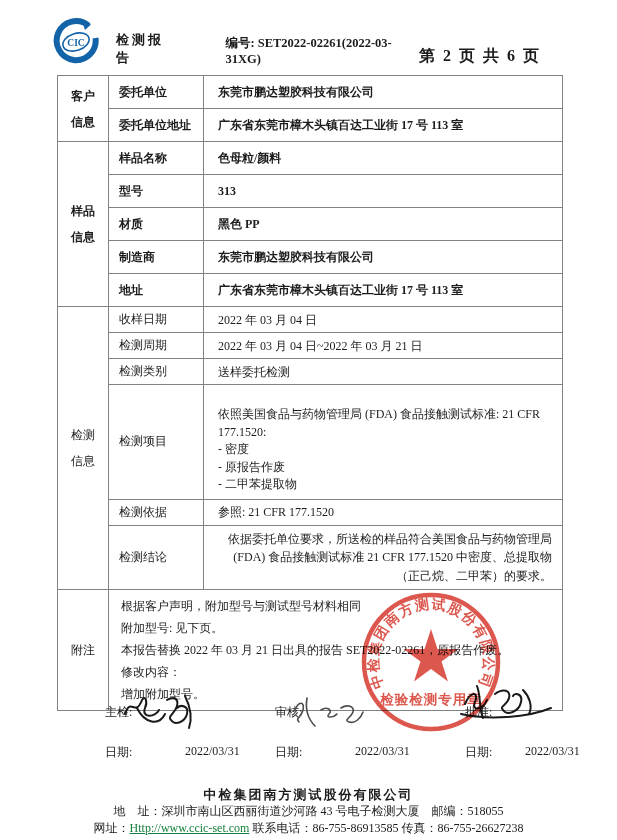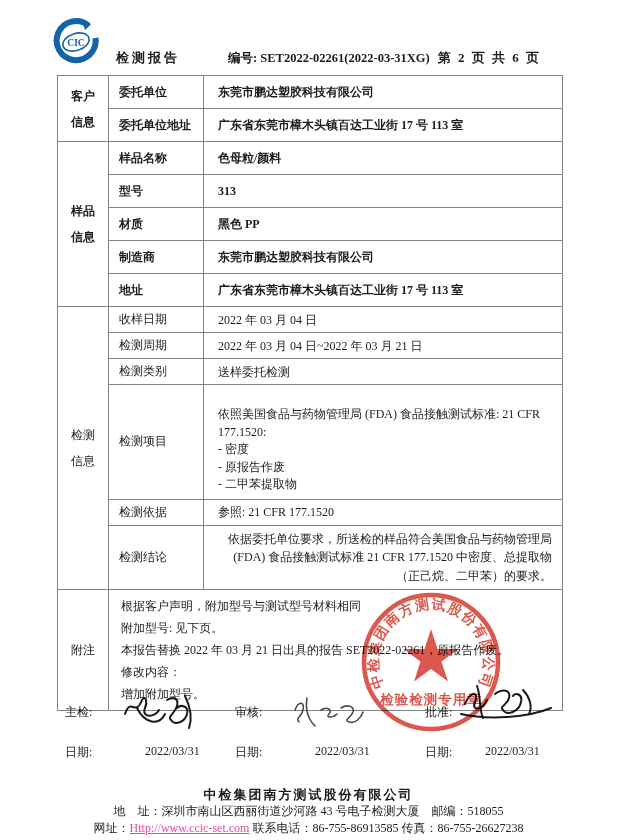--- a/index.html
+++ b/index.html
@@ -9,50 +9,50 @@
     font-family:"Liberation Serif","DejaVu Serif",serif;
     color:#1c1c1c; position:relative; overflow:hidden;
   }
   .page { position:absolute; inset:0; background:#fff; }
 
   
   .header { position:absolute; top:13px; left:52px; width:503px; height:54px; display:flex; align-items:flex-end; }
   .logo-wrap { width:48px; height:50px; flex:0 0 48px; }
   .report-title { margin:24px 0 0 16px; font-size:13px; font-weight:bold; letter-spacing:3px; }
   .report-no { margin:17px 0 0 48px; font-size:12.5px; font-weight:bold; }
-  .page-info { margin:31px 14px 0 auto; font-size:13px; font-weight:bold; letter-spacing:2px; white-space:nowrap; }
+  .page-info { margin:31px 14px 0 auto; font-size:16px; font-weight:bold; letter-spacing:2px; white-space:nowrap; }
 
   
   table.report { position:absolute; top:75px; left:57px; width:506px; border-collapse:collapse; table-layout:fixed; }
   table.report td { border:1px solid #828282; font-size:12px; vertical-align:middle; }
   td.group { width:51px; text-align:center; line-height:26px; padding:2px 12px; }
   td.field { width:95px; padding:2px 6px 2px 10px; }
   td.value { padding:2px 10px 2px 14px; line-height:18px; }
   tr.h33 td { height:33px;font-weight:bold; }
   tr.h25 td { height:26px; }
   .cell-lines div { line-height:17.5px; }
   td.items-cell { padding-top:20px; padding-bottom:5px; }
   td.concl-cell { line-height:18.5px; padding-top:4px; padding-bottom:4px;text-align:right; }
   td.note-cell { padding:5px 10px 5px 12px; }
   td.note-cell div { line-height:22px; }
 
   
   .sign-area { position:absolute; top:692px; left:57px; width:506px; height:70px; font-size:12px; }
-  .sign-area .lbl { position:absolute; white-space:nowrap; }
+  .sign-area .lbl { position:absolute; white-space:nowrap;margin-left:40px; }
   .sig-svg { position:absolute; }
   .sig-svg path { fill:none; stroke-linecap:round; stroke-linejoin:round; }
 
   
   .stamp { position:absolute; left:357px; top:588px; width:148px; height:148px; mix-blend-mode:multiply; opacity:.9; pointer-events:none; }
 
   
   .footer { position:absolute; top:786px; left:0; width:617px; text-align:center; }
   .footer .company { font-size:13px; font-weight:bold; letter-spacing:2px; line-height:17px; }
   .footer .line { font-size:12px; line-height:16.5px; }
-  .footer a { color:#ec4899; text-decoration:underline; }
+  .footer a { color:#15803d; text-decoration:underline; }
 </style>
 </head>
 <body>
 
 <div class="page">
 
   <div class="header">
     <div class="logo-wrap">
       <svg width="48" height="50" viewBox="0 0 48 50">
         <g fill="none" stroke="#1263a8">

